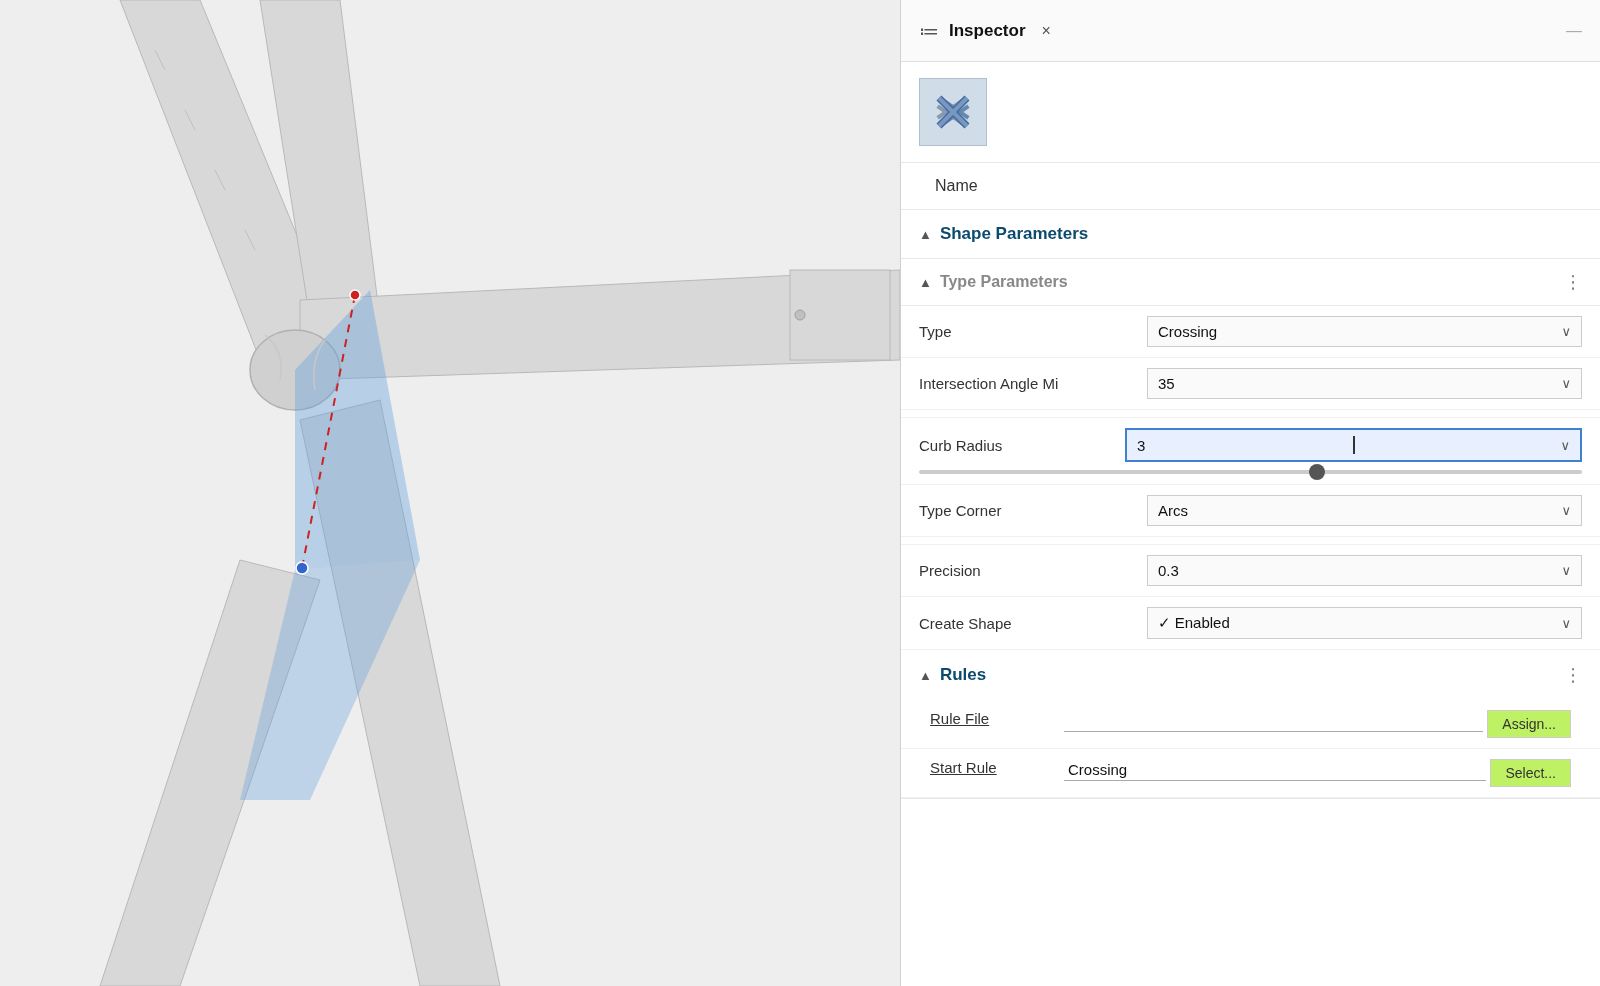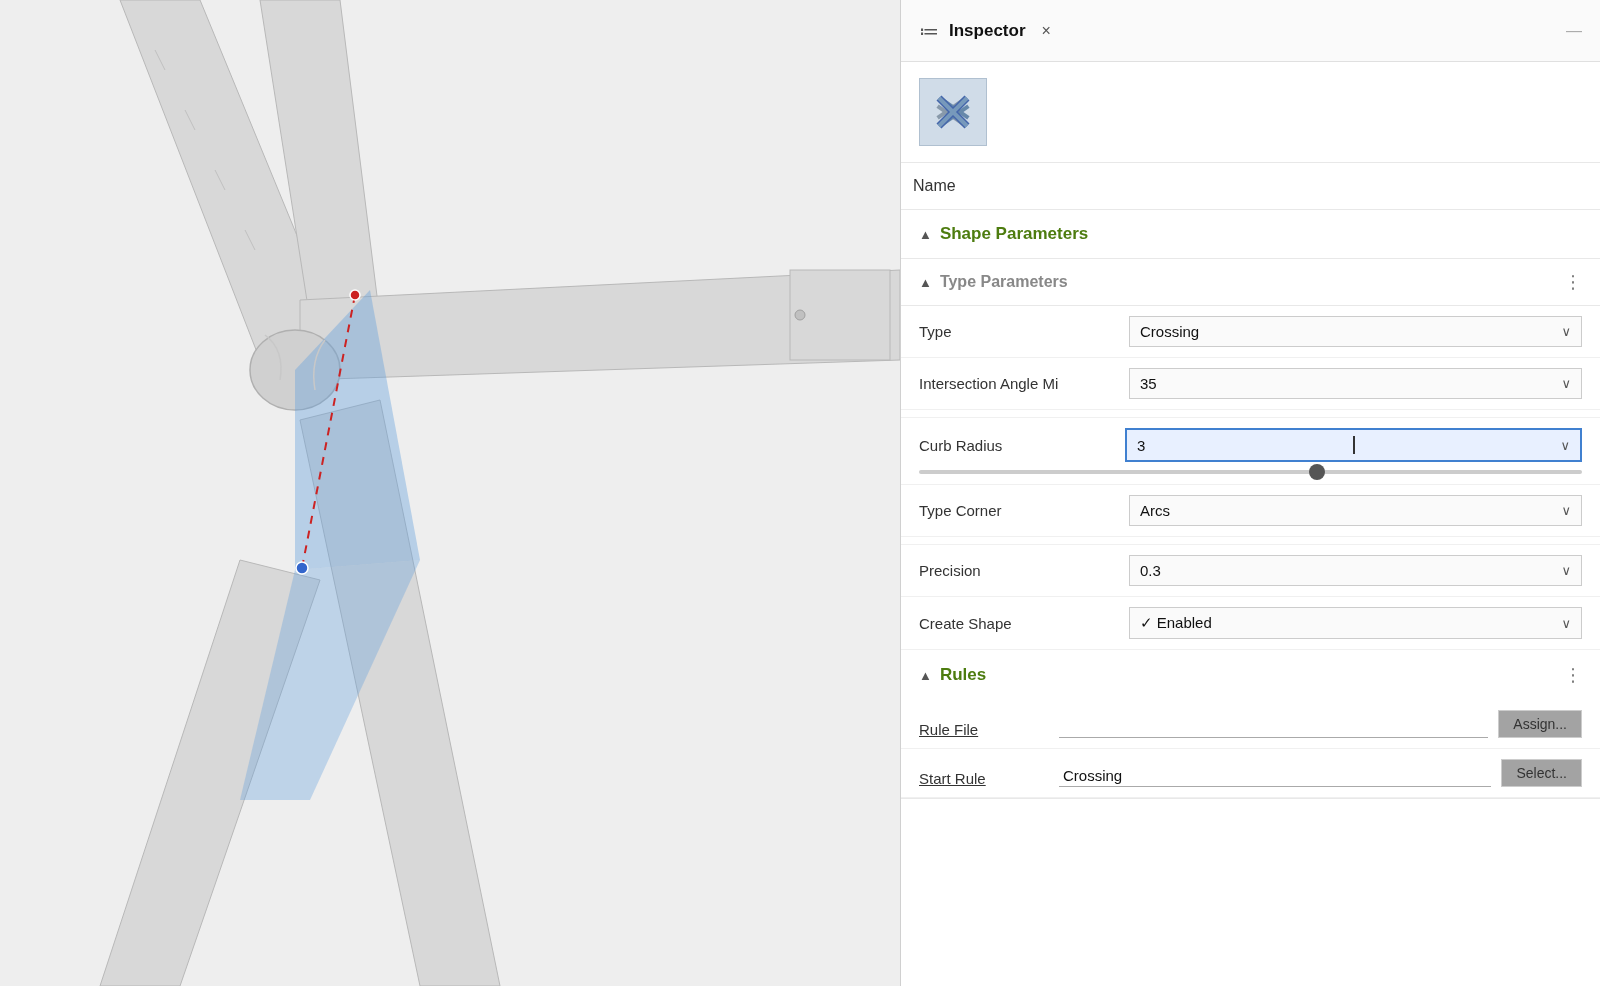--- a/index.html
+++ b/index.html
@@ -86,21 +86,21 @@
       display: flex;
       align-items: center;
       justify-content: center;
       font-size: 28px;
     }
 
     
     .name-row {
       display: flex;
       align-items: center;
-      padding: 14px 12px;
+      padding: 14px 34px;
       border-bottom: 1px solid #e8e8e8;
       gap: 20px;
     }
 
     .name-label {
       font-size: 16px;
       color: #333;
       min-width: 120px;
     }
 
@@ -127,21 +127,21 @@
     }
 
     .section-chevron {
       font-size: 13px;
       color: #555;
     }
 
     .section-title {
       font-size: 17px;
       font-weight: 700;
-      color: #4d7c0f;
+      color: #0c4a6e;
     }
 
     .section-title-light {
       font-size: 16px;
       font-weight: 600;
       color: #888;
     }
 
     .section-menu-icon {
       margin-left: auto;
@@ -155,21 +155,21 @@
       align-items: center;
       padding: 12px 18px;
       gap: 8px;
       border-bottom: 1px solid #e8e8e8;
     }
 
     .param-row {
       display: flex;
       align-items: center;
       padding: 10px 18px;
-      gap: 10px;
+      gap: 28px;
       border-bottom: 1px solid #f0f0f0;
     }
 
     .param-label {
       font-size: 15px;
       color: #333;
       min-width: 200px;
       flex-shrink: 0;
     }
 
@@ -245,44 +245,44 @@
 
     .rules-header {
       display: flex;
       align-items: center;
       padding: 14px 18px;
       gap: 8px;
     }
 
     .rule-row {
       display: flex;
-      align-items: flex-end;
-      padding: 10px 18px;
-      gap: 10px;
+      align-items: flex-start;
+      padding: 10px 29px;
+      gap: 4px;
       border-bottom: 1px solid #f0f0f0;
     }
 
     .rule-label {
       font-size: 15px;
       color: #333;
       text-decoration: underline;
       min-width: 130px;
     }
 
     .rule-value-box {
       flex: 1;
       border-bottom: 1px solid #aaa;
       font-size: 15px;
       padding: 2px 4px;
       color: #111;
       min-height: 22px;
     }
 
     .rule-button {
-      background: #a3a3a3;
+      background: #bef264;
       border: 1px solid #ccc;
       padding: 5px 14px;
       font-size: 14px;
       cursor: pointer;
       color: #333;
       white-space: nowrap;
     }
 
     
     .cursor-indicator {

